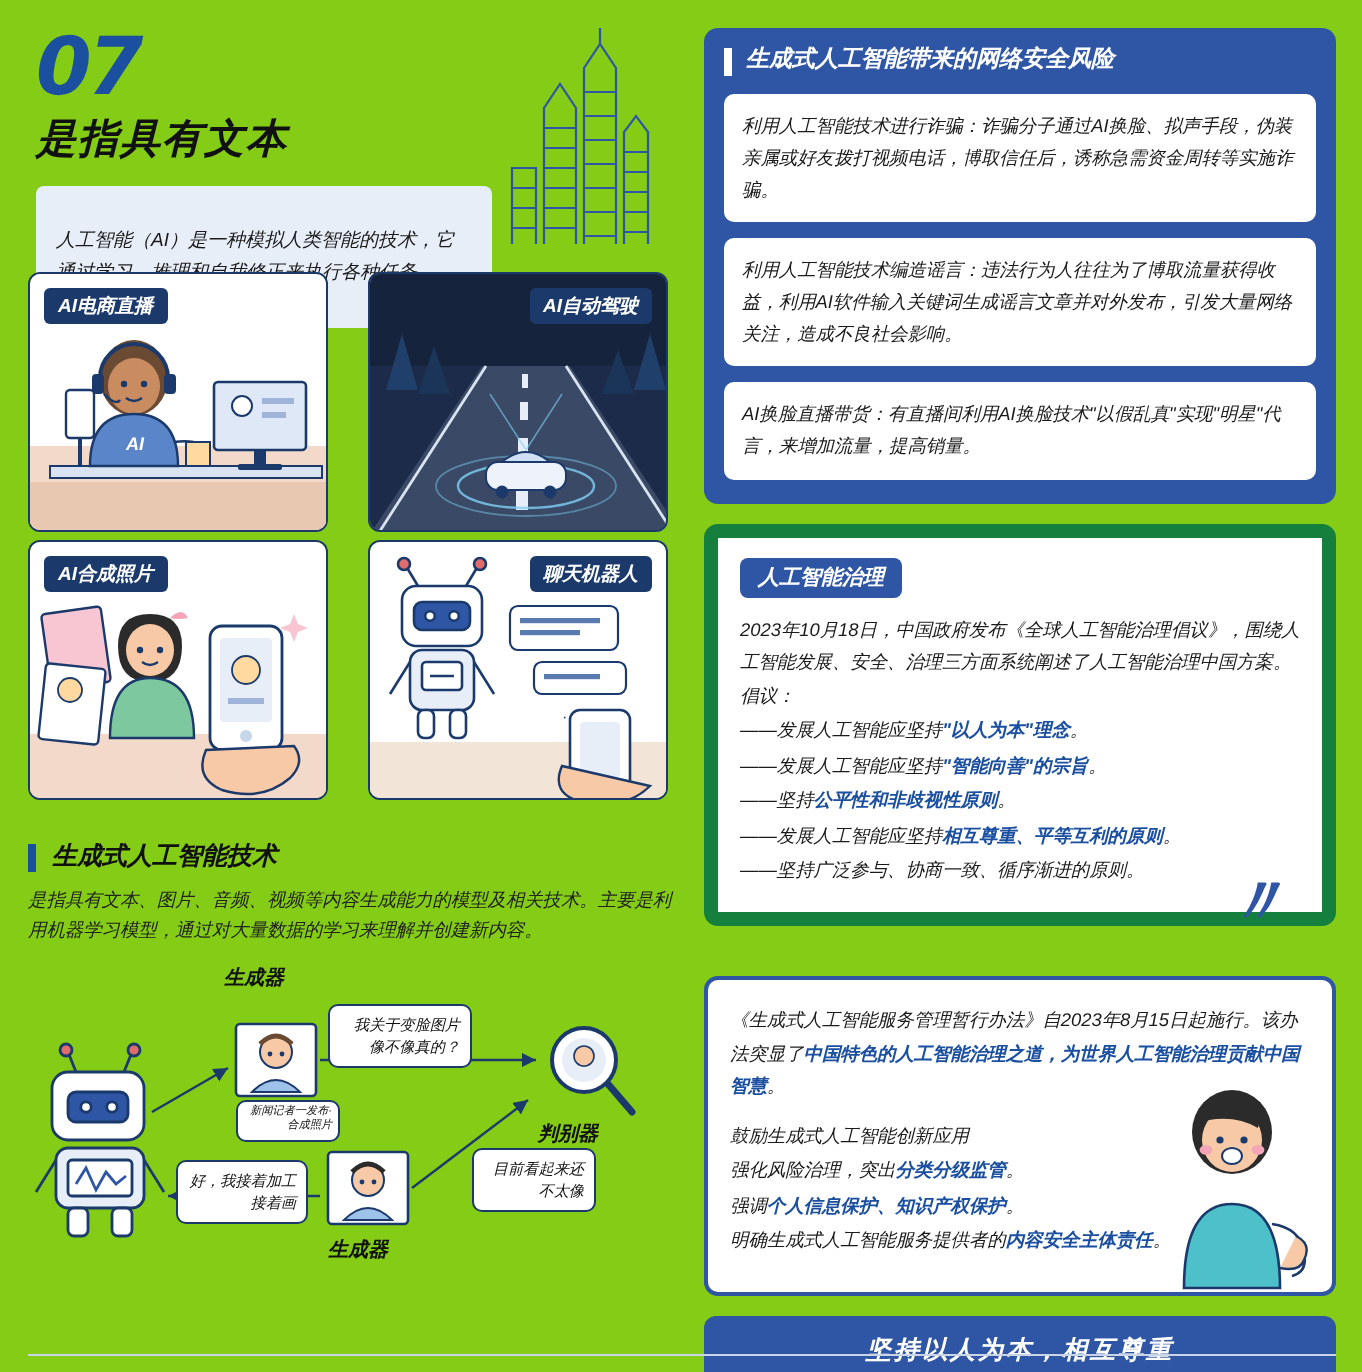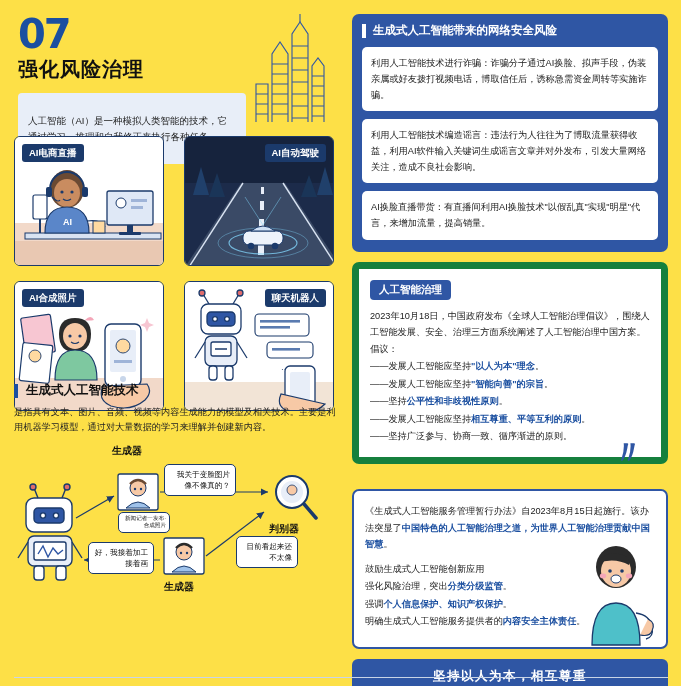--- a/index.html
+++ b/index.html
@@ -5,22 +5,23 @@
   * { box-sizing: border-box; }
   html, body {
     margin: 0; padding: 0;
     width: 681px; height: 686px;
     background: #ffffff;
     font-family: "Liberation Sans", sans-serif;
   }
   .page {
     position: relative;
     width: 681px; height: 686px;
-    background: #fde047;
+    background: #84cc16;
     overflow: hidden;
+    font-style: italic;
   }
 
   
   .left-col {
     position: absolute;
     left: 0; top: 0;
     width: 348px; height: 686px;
     padding: 16px 12px 10px 18px;
   }
 
@@ -58,21 +59,21 @@
     right: 14px; top: 14px;
     width: 92px; height: 108px;
   }
 
   
   .cards {
     position: absolute;
     left: 14px; top: 136px;
     width: 320px;
   }
-  .card-row { display: flex; gap: 20px; margin-bottom: 15px; }
+  .card-row { display: flex; gap: 20px; margin-bottom: 4px; }
   .card {
     position: relative;
     width: 156px; height: 130px;
     border: 1.6px solid #1b3a6b;
     border-radius: 6px;
     overflow: hidden;
   }
   .card-label {
     position: absolute;
     top: 7px;
@@ -84,21 +85,21 @@
     border-radius: 3px;
     z-index: 5;
     white-space: nowrap;
   }
   .lbl-left { left: 7px; }
   .lbl-right { right: 7px; }
 
   
   .gen-sec {
     position: absolute;
-    left: 14px; top: 384px;
+    left: 14px; top: 422px;
     width: 322px;
   }
   .gen-title {
     font-size: 12.5px;
     font-weight: bold;
     color: #111;
     padding-left: 8px;
     border-left: 4px solid #1b4fa0;
     line-height: 1.1;
   }
@@ -232,21 +233,21 @@
   }
 </style>
 </head>
 <body>
 
 <div class="page">
 
   <div class="left-col">
 
     <div class="big-number">07</div>
-    <div class="main-title">强化风险治理</div>
+    <div class="main-title">是指具有文本</div>
 
     <div class="intro-box">
       <span>人工智能（AI）是一种模拟人类智能的技术，它通过学习、推理和自我修正来执行各种任务。</span>
     </div>
 
     <svg class="skyline" viewBox="0 0 92 108">
       <g stroke="#2f56a4" stroke-width="1.1" fill="none">
         <path d="M30 108 V40 L38 28 L46 40 V108"></path>
         <path d="M30 50 H46 M30 60 H46 M30 70 H46 M30 80 H46 M30 90 H46 M30 100 H46"></path>
         <path d="M50 108 V20 L58 8 L66 20 V108"></path>

